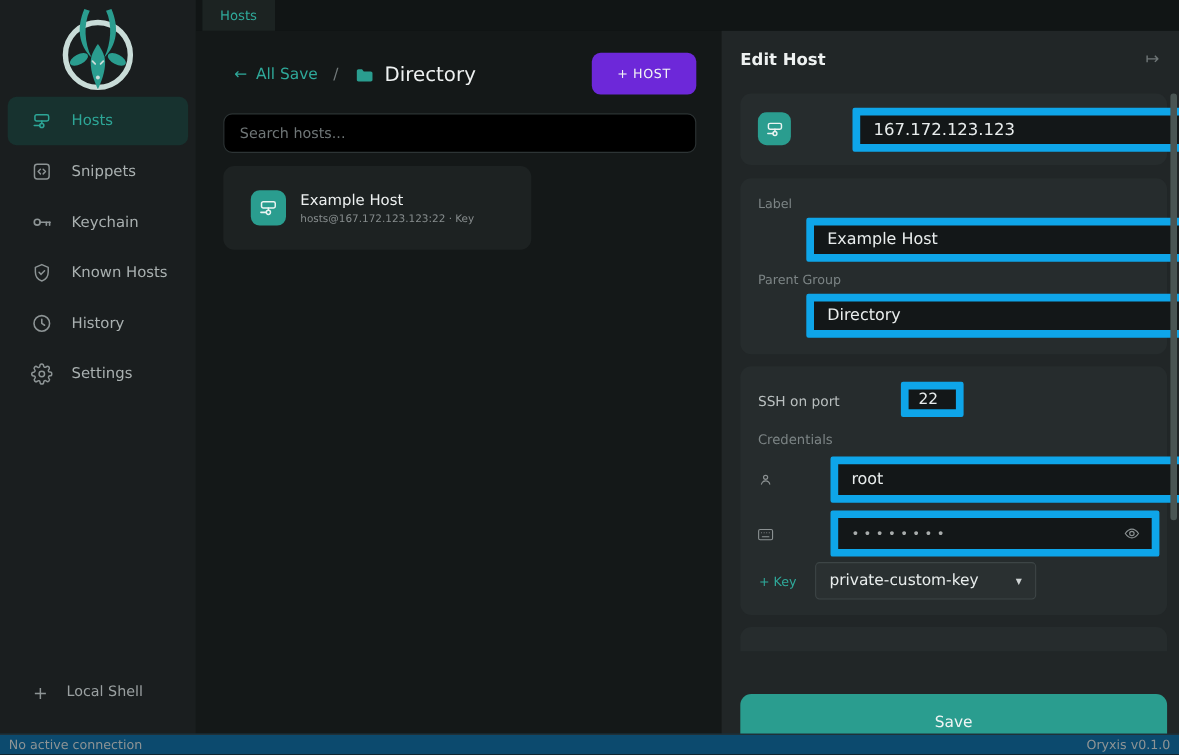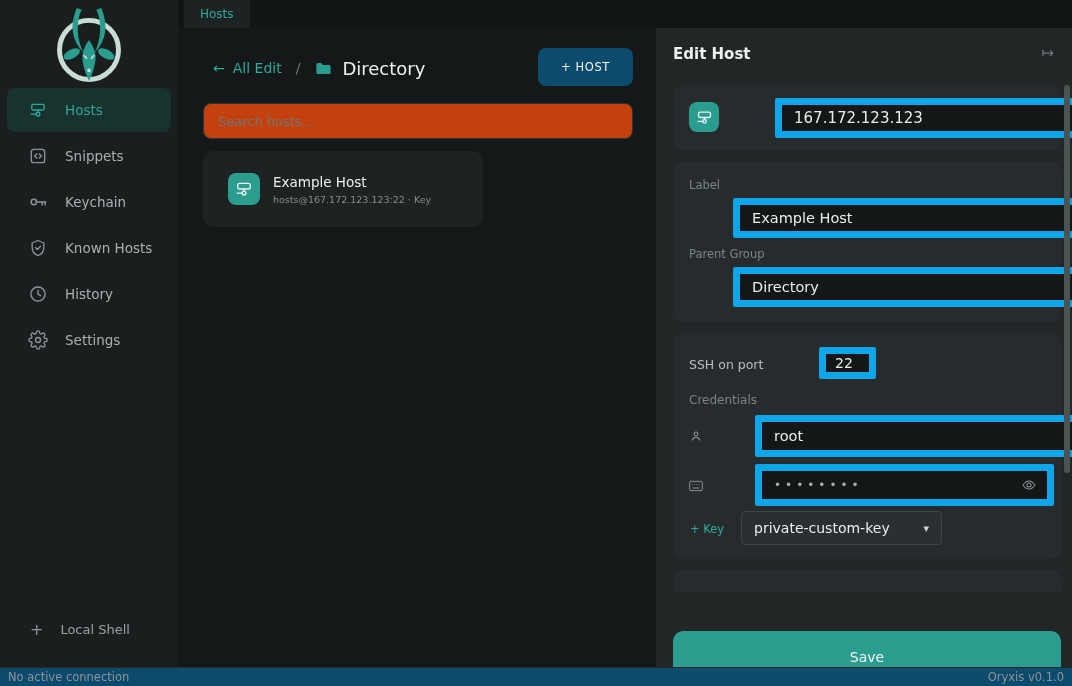--- a/index.html
+++ b/index.html
@@ -26,23 +26,23 @@
   .local-shell .plus { font-size:16px; color:#8d9495; }
 
   
   .main { position:absolute; left:178px; top:28px; width:478px; height:639px; }
   .breadcrumb { position:absolute; left:35px; top:22px; height:36px; display:flex; align-items:center; }
   .bc-back { color:#2fa99a; font-size:14px; cursor:pointer; display:flex; align-items:center; gap:8px; }
   .bc-sep { color:#737a7b; font-size:14px; margin:0 14px; }
   .bc-folder { width:19px; height:19px; margin-right:9px; display:flex; }
   .bc-current { color:#eef1f1; font-size:18px; }
   .btn-add-host { position:absolute; left:360px; top:20px; width:95px; height:38px; border:none; border-radius:8px;
-                  background:#0c4a6e; color:#f2f5f5; font-size:11.5px; letter-spacing:0.6px;
+                  background:#6d28d9; color:#f2f5f5; font-size:11.5px; letter-spacing:0.6px;
                   font-family:inherit; cursor:pointer; }
-  .search { position:absolute; left:25px; top:75px; width:430px; height:36px; background:#c2410c;
+  .search { position:absolute; left:25px; top:75px; width:430px; height:36px; background:#000000;
             border:1px solid #2d3435; border-radius:8px; color:#cfd4d4; font-size:13px; padding:0 14px;
             font-family:inherit; outline:none; }
   .search::placeholder { color:#6f7677; }
   .host-card { position:absolute; left:25px; top:123px; width:280px; height:76px; background:#1d2222;
                border-radius:10px; display:flex; align-items:center; padding-left:25px; cursor:pointer; }
   .host-card-icon { width:32px; height:32px; border-radius:8px; background:#2a9d8f; color:#eaf4f2;
                     display:flex; align-items:center; justify-content:center; flex:0 0 auto; }
   .host-card-texts { margin-left:13px; }
   .host-card-title { color:#edf0f0; font-size:13.5px; margin-bottom:4px; }
   .host-card-sub { color:#878d8e; font-size:9.5px; }
@@ -182,21 +182,21 @@
     <div class="local-shell">
       <span class="plus">+</span>
       <span>Local Shell</span>
     </div>
   </div>
 
   <div class="main">
     <div class="breadcrumb">
       <span class="bc-back">
         <span>←</span>
-        <span>All Edit</span>
+        <span>All Save</span>
       </span>
       <span class="bc-sep">/</span>
       <span class="bc-folder">
         <svg viewBox="0 0 24 24" width="19" height="19">
           <path d="M3 7 C3 5.9 3.8 5 5 5 H9 L11 7.5 H19 C20.2 7.5 21 8.3 21 9.5 V17 C21 18.2 20.2 19 19 19 H5 C3.8 19 3 18.2 3 17 Z" fill="#2a9d8f"></path>
         </svg>
       </span>
       <span class="bc-current">Directory</span>
     </div>
 

